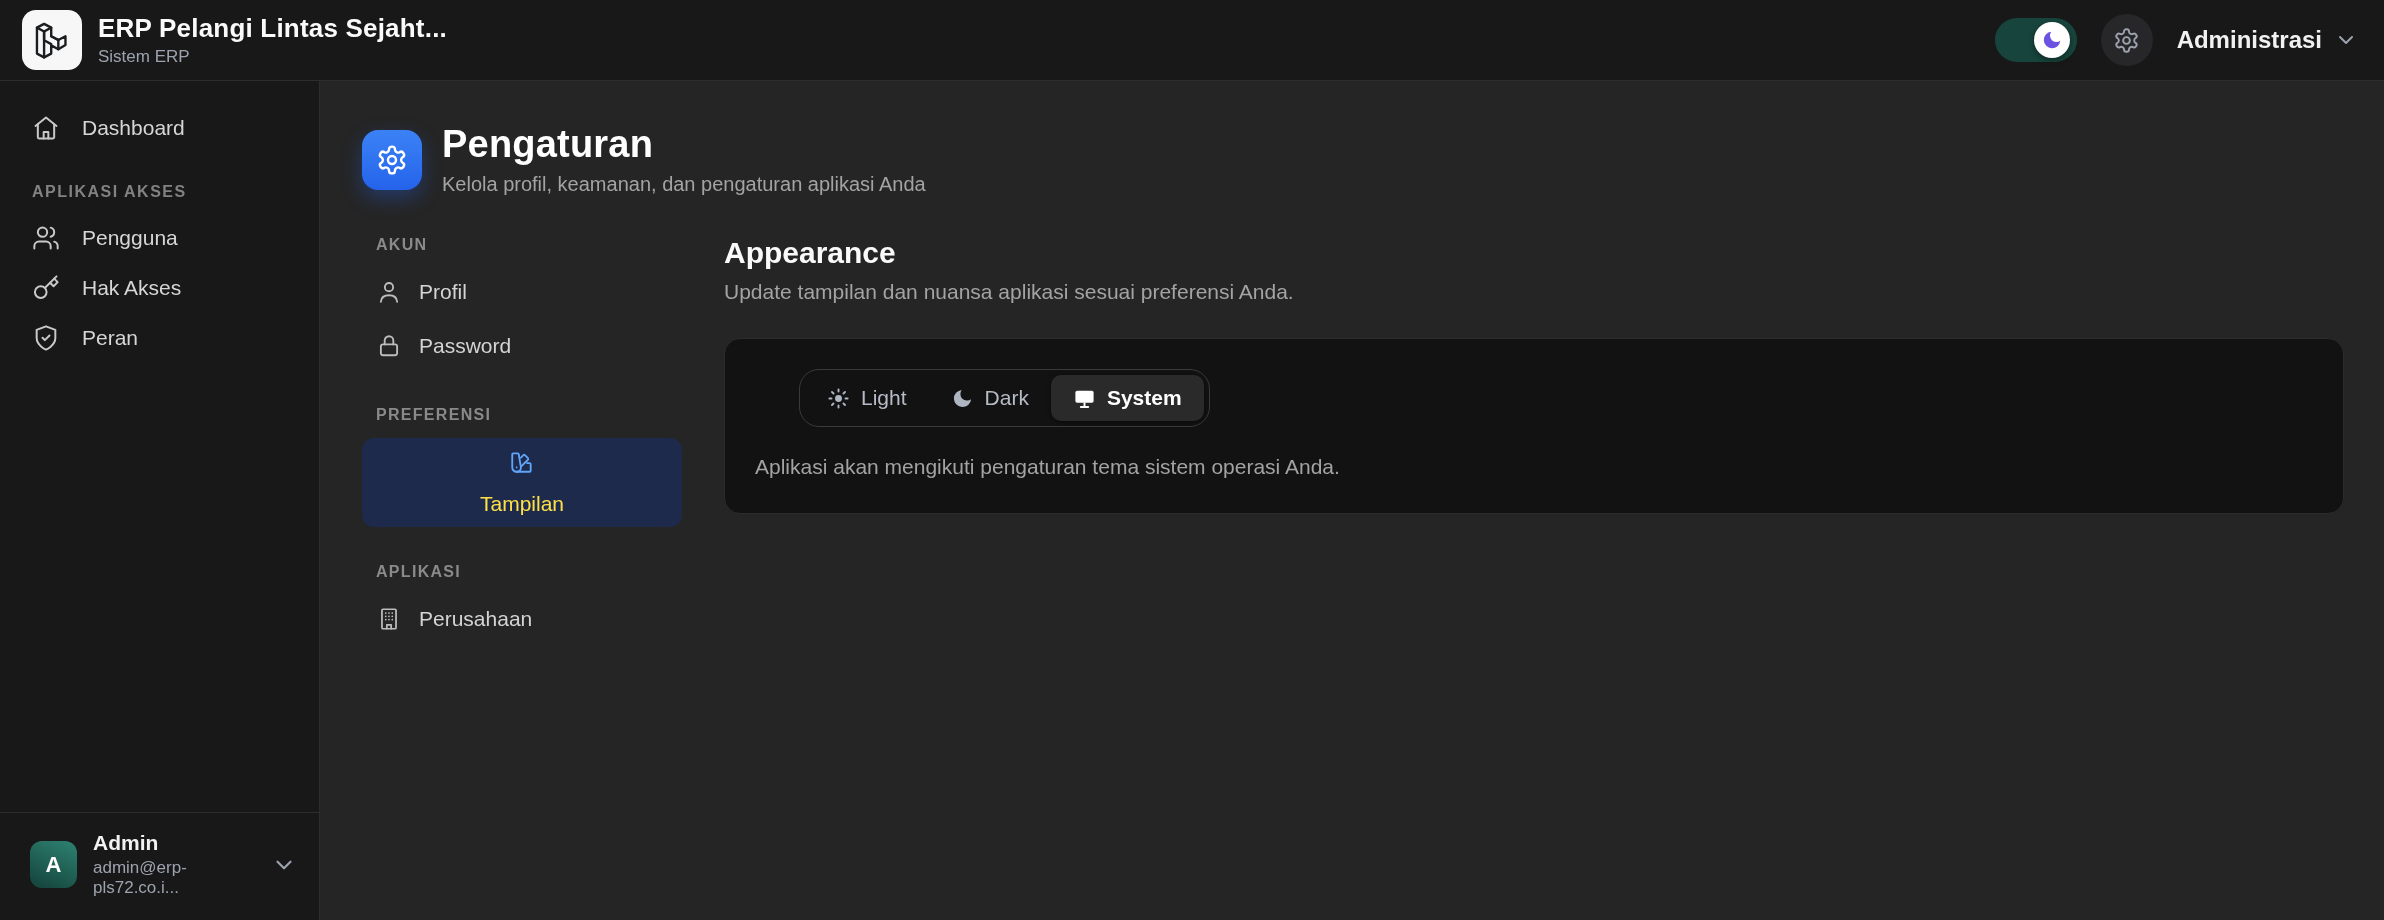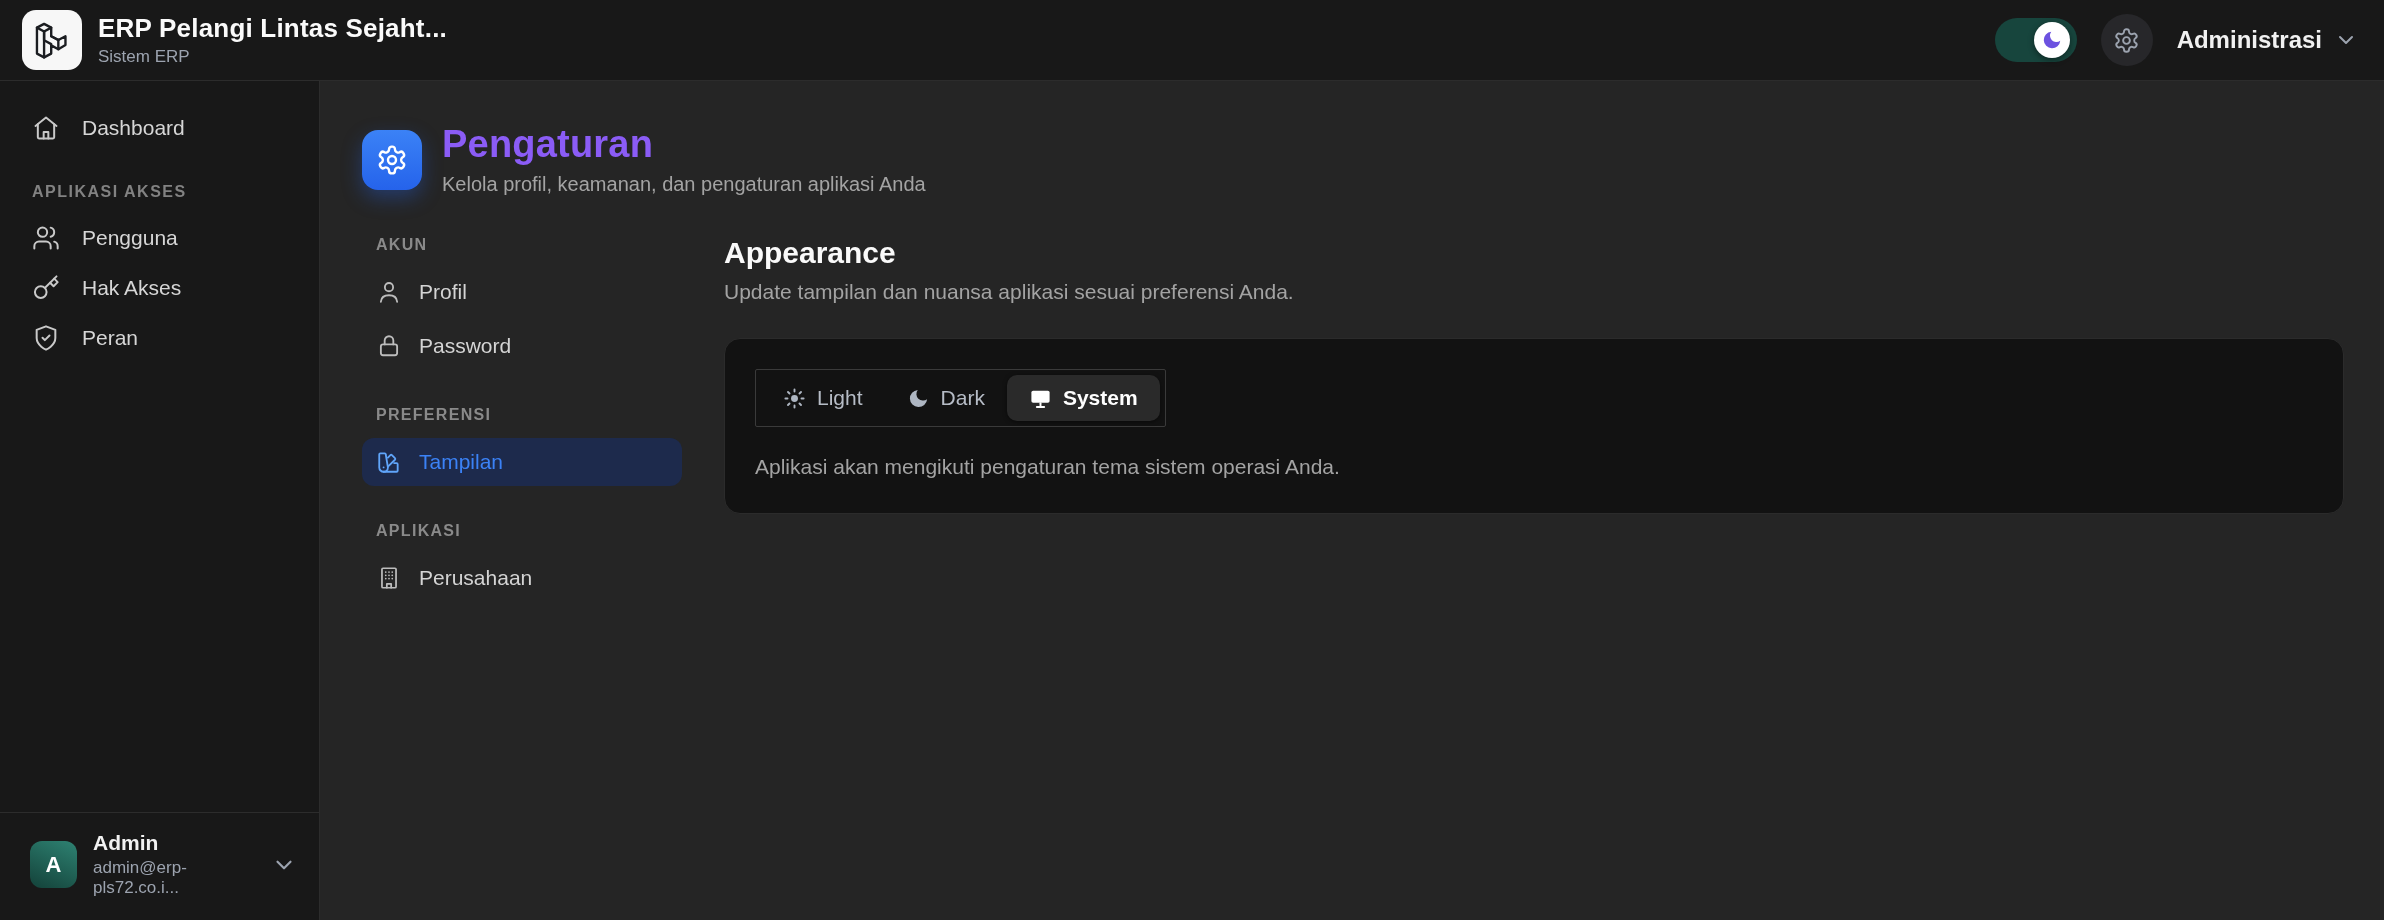--- a/index.html
+++ b/index.html
@@ -82,52 +82,52 @@
 
   
   .main { flex:1; min-width:0; padding:42px 40px 0 42px; background:#252525; }
   .page-header { display:flex; align-items:center; gap:20px; }
   .page-icon {
     width:60px; height:60px; border-radius:16px; flex-shrink:0;
     background:linear-gradient(180deg,#3b82f6,#2563eb);
     box-shadow:0 8px 20px rgba(37,99,235,.35);
     display:flex; align-items:center; justify-content:center; color:#fff;
   }
-  .page-title { font-size:38px; font-weight:700; color:#8b5cf6; letter-spacing:.2px; }
+  .page-title { font-size:38px; font-weight:700; color:#ffffff; letter-spacing:.2px; }
   .page-sub { font-size:20px; color:#a3a3a3; margin-top:7px; }
 
   .settings-body { display:flex; margin-top:40px; gap:42px; }
 
   .settings-nav { width:320px; flex:0 0 320px; }
   .sn-section {
     font-size:16px; font-weight:700; letter-spacing:1.3px; color:#8a8a8a;
     padding-left:14px; margin-bottom:14px;
   }
   .sn-section + .sn-item, .sn-item + .sn-item { margin-top:6px; }
   .sn-section.later { margin-top:36px; }
   .sn-item {
     display:flex; align-items:center; gap:17px;
     padding:11px 14px; border-radius:12px; cursor:pointer;
     color:#d4d4d4; font-size:21px;
   }
   .sn-item .ic { color:#bdbdbd; flex-shrink:0; }
-  .sn-item.active { background:#1d2a4c; color:#3b82f6; }
+  .sn-item.active { background:#1d2a4c; color:#fde047;flex-direction:column; }
   .sn-item.active .ic { color:#60a5fa; }
 
   .settings-content { flex:1; min-width:0; padding-right:0; }
   .sc-title { font-size:30px; font-weight:700; color:#fafafa; }
   .sc-sub { font-size:21px; color:#a3a3a3; margin-top:10px; }
 
   .card {
     margin-top:34px; background:#121212; border:1px solid #2b2b2b;
     border-radius:16px; padding:30px 30px 34px 30px;
   }
   .seg-control {
     display:inline-flex; align-items:flex-end; border:1px solid #3a3a3a;
-    border-radius:2px; padding:5px; background:transparent;
+    border-radius:20px; padding:5px; background:transparent;margin-left:44px;
   }
   .seg {
     display:flex; align-items:center; gap:11px;
     padding:11px 22px; border-radius:10px; cursor:pointer;
     font-size:21px; color:#b6bcc6;
   }
   .seg .ic { color:#aeb6c2; }
   .seg.active { background:#2a2a2a; color:#ffffff; font-weight:600; box-shadow:0 1px 4px rgba(0,0,0,.5); }
   .seg.active .ic { color:#ffffff; }
   .card-help { margin-top:28px; font-size:21px; color:#a3a3a3; }

